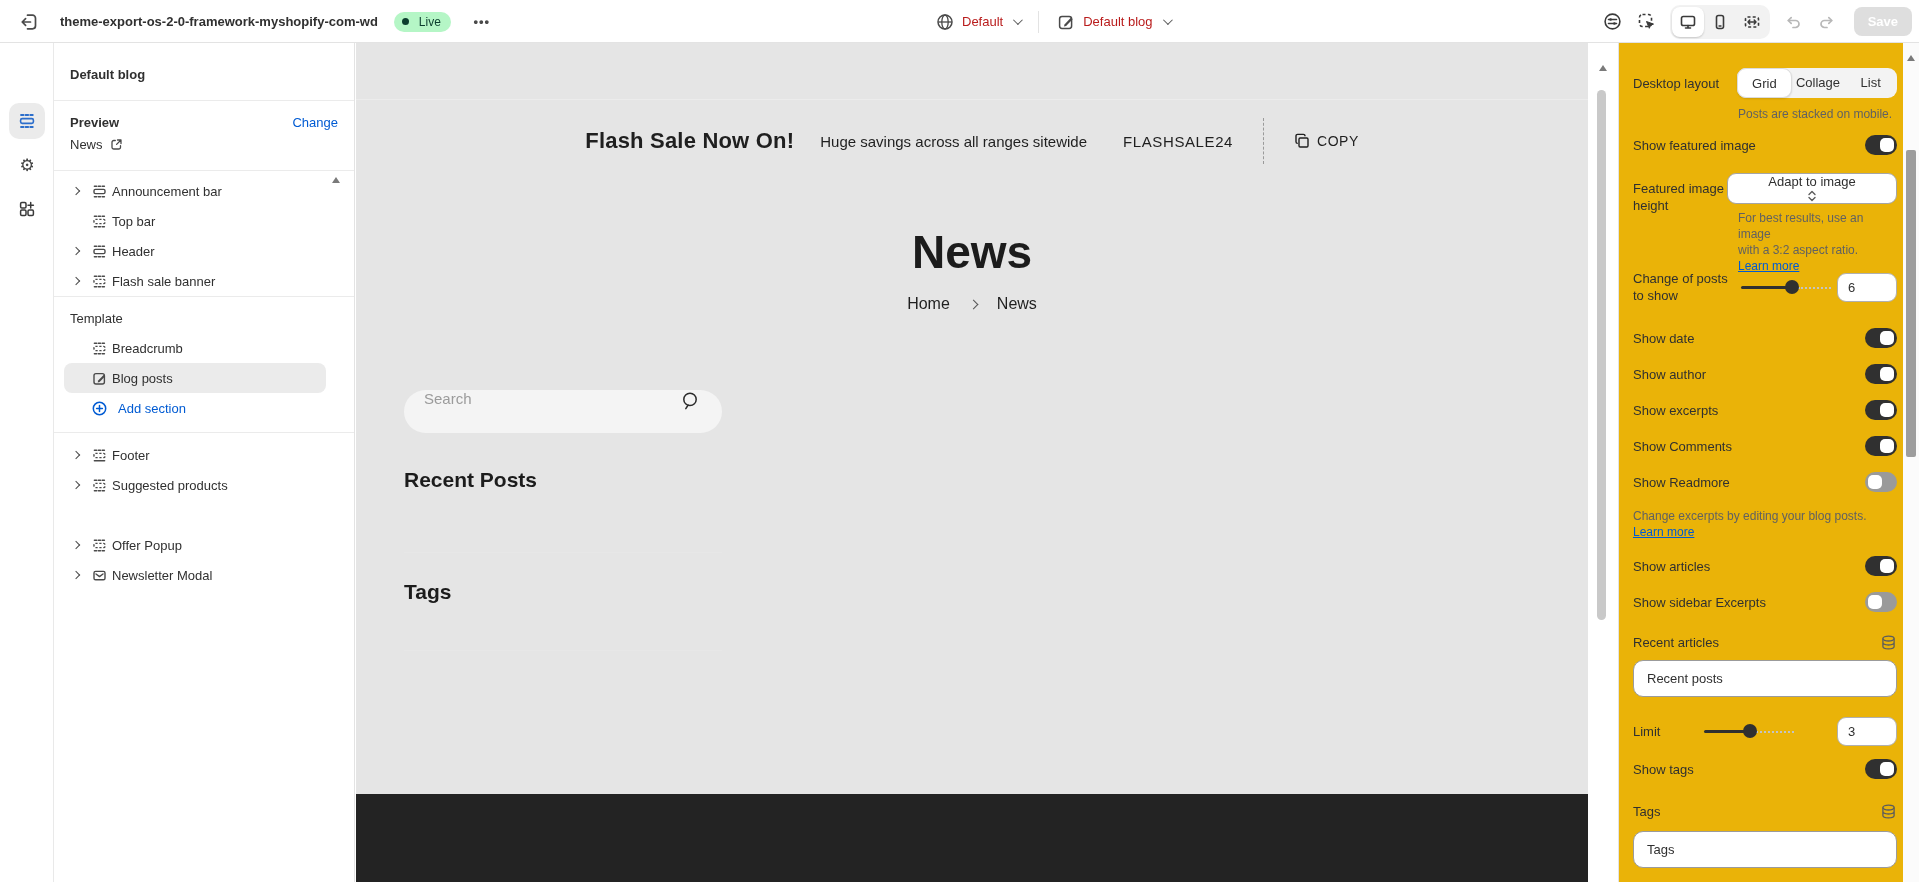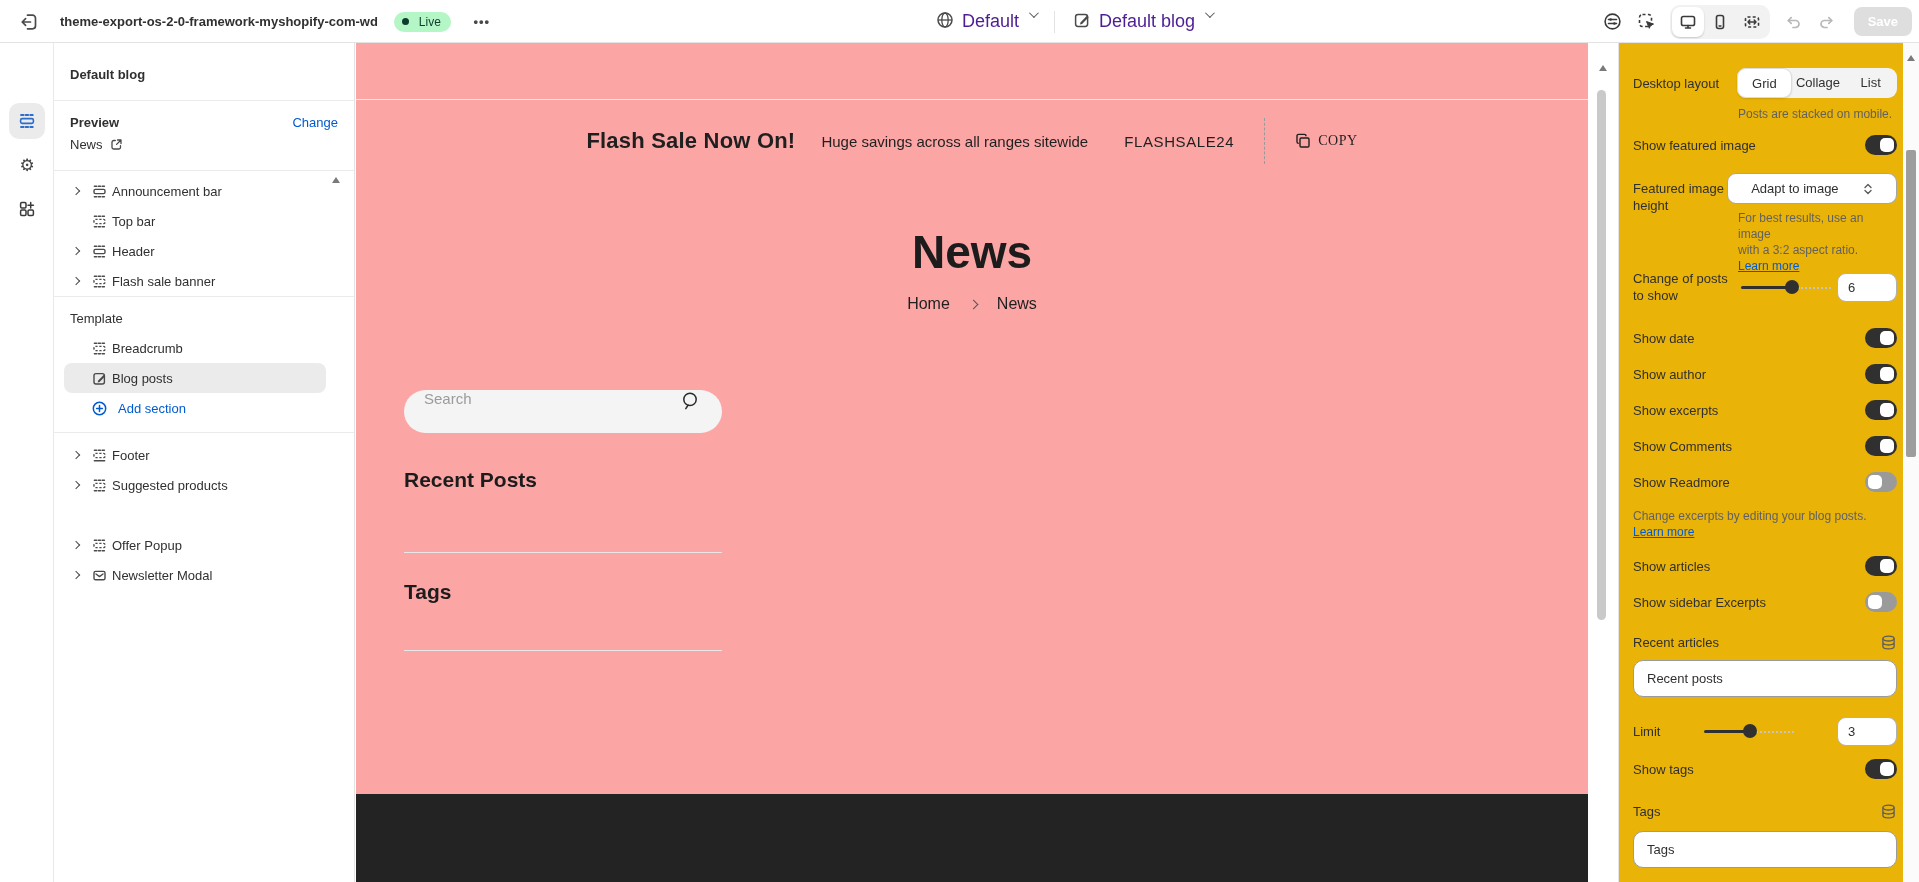--- a/index.html
+++ b/index.html
@@ -11,21 +11,21 @@
   .topbar { position:absolute; left:0; top:0; width:1919px; height:43px; background:#fff;
     border-bottom:1px solid #e3e3e3; }
   .tb-left { position:absolute; left:14px; top:0; height:43px; display:flex; align-items:center; gap:16px; }
   .iconbtn { width:30px; height:30px; border-radius:8px; display:flex; align-items:center; justify-content:center; cursor:pointer; }
   .tb-title { font-size:13px; font-weight:700; color:#303030; }
   .live-badge { display:flex; align-items:center; gap:10px; background:#b5f6c6; color:#0c3d2e;
     font-size:12px; font-weight:500; padding:3px 10px 3px 8px; border-radius:10px; }
   .live-dot { width:7px; height:7px; border-radius:50%; background:#0c3d2e; }
   .ellipsis { font-size:13px; letter-spacing:1px; color:#4a4a4a; font-weight:700; }
   .tb-center { position:absolute; left:928px; top:0; height:43px; display:flex; align-items:center; gap:10px; }
-  .tb-drop { display:flex; gap:8px; font-size:18px; color:#4c1d95; padding:5px 8px; border-radius:8px; cursor:pointer; }
+  .tb-drop { display:flex; align-items:center; gap:8px; font-size:13px; color:#b91c1c; padding:5px 8px; border-radius:8px; cursor:pointer; }
   .chev-down { width:7px; height:7px; border-right:1.6px solid #5c5c5c; border-bottom:1.6px solid #5c5c5c;
     transform:rotate(45deg) translateY(-2px); margin-left:2px; }
   .tb-sep { width:1px; height:22px; background:#e3e3e3; }
   .tb-right { position:absolute; right:7px; top:0; height:43px; display:flex; align-items:center; gap:4px; }
   .device-seg { display:flex; align-items:center; background:#f2f2f2; border-radius:10px; padding:2px; margin:0 4px; }
   .device-btn { width:32px; height:30px; display:flex; align-items:center; justify-content:center; border-radius:8px; cursor:pointer; }
   .device-btn.sel { background:#fff; box-shadow:0 1px 2px rgba(0,0,0,.18); }
   .savebtn { margin-left:8px; background:#dedede; color:#fff; border:none; font-size:13px; font-weight:600;
     padding:7px 14px; border-radius:8px; cursor:default; font-family:inherit; }
 
@@ -48,28 +48,28 @@
   .trow.sel { background:#ebebeb; }
   .chev-slot { width:24px; display:flex; justify-content:center; }
   .chev-right { width:6px; height:6px; border-right:1.5px solid #4a4a4a; border-bottom:1.5px solid #4a4a4a; transform:rotate(-45deg); }
   .ticon { width:22px; display:flex; justify-content:center; }
   .tlabel { font-size:13px; color:#303030; margin-left:2px; }
   .tlabel.blue { color:#005bd3;margin-left:8px; }
   .group-label { position:absolute; left:16px; font-size:13px; font-weight:400; }
   .mini-up { position:absolute; width:0; height:0; border-left:4px solid transparent; border-right:4px solid transparent; border-bottom:6px solid #7a7a7a; }
 
   
-  .preview { position:absolute; left:356px; top:43px; width:1232px; bottom:0; background:#fca5a5; overflow:hidden; }
+  .preview { position:absolute; left:356px; top:43px; width:1232px; bottom:0; background:#e5e5e5; overflow:hidden; }
   .pv-topline { position:absolute; left:0; right:0; top:56px; height:1px; background:#ececec; }
   .flashbar { position:absolute; left:0; right:0; top:68px; height:60px; display:flex; align-items:center; justify-content:center; gap:26px; color:#1f1f1f; }
   .flash-title { font-size:22px; font-weight:700; letter-spacing:.2px; }
   .flash-sub { font-size:15px; }
   .flash-code { font-size:15px; font-weight:500; letter-spacing:.6px; margin-left:10px; }
   .flash-vdiv { width:0; height:46px; border-left:1px dashed #9a9a9a; margin:0 4px; }
-  .flash-copy { display:flex; align-items:center; gap:7px; font-size:14px; letter-spacing:.5px; cursor:pointer;font-family:Liberation Serif, serif; }
+  .flash-copy { display:flex; align-items:center; gap:7px; font-size:14px; letter-spacing:.5px; cursor:pointer; }
   .pv-h1 { position:absolute; left:0; right:0; top:182px; text-align:center; font-size:46px; font-weight:700; color:#1c1c1c; }
   .pv-crumbs { position:absolute; left:0; right:0; top:252px; display:flex; justify-content:center; align-items:center; gap:20px; font-size:16px; color:#1f1f1f; }
   .crumb-sep { width:7px; height:7px; border-right:1.4px solid #555; border-bottom:1.4px solid #555; transform:rotate(-45deg); }
   .searchpill { position:absolute; left:48px; top:347px; width:318px; height:43px; background:#f4f4f4; border-radius:999px;
     display:flex; align-items:flex-start; padding:0 20px; }
   .searchpill input { flex:1; border:none; background:transparent; outline:none; font-size:15px; color:#333; font-family:inherit; }
   .searchpill input::placeholder { color:#9b9b9b; }
   .pv-h2 { position:absolute; left:48px; font-size:21px; font-weight:700; color:#1c1c1c; }
   .pv-div { position:absolute; left:48px; width:318px; height:1px; background:#e7e7e7; }
   .pv-footer { position:absolute; left:0; right:0; top:751px; bottom:0; background:#232323; }
@@ -88,21 +88,21 @@
   .seg { display:flex; align-items:center; background:#f3f3f3; border-radius:9px; height:30px; width:160px; }
   .seg-opt { flex:1; text-align:center; font-size:13px; color:#303030; height:30px; line-height:30px; cursor:pointer; border-radius:9px; }
   .seg-opt.sel { background:#fff; border:1px solid #dcdcdc; box-shadow:0 1px 2px rgba(0,0,0,.12); font-weight:400; }
   .toggle { width:32px; height:20px; border-radius:10px; position:relative; cursor:pointer; flex:0 0 auto; }
   .toggle.on { background:#303030; }
   .toggle.off { background:#9a9a9a; }
   .toggle .knob { position:absolute; top:3px; width:14px; height:14px; border-radius:5px; background:#fff; }
   .toggle.on .knob { right:3px; }
   .toggle.off .knob { left:3px; }
   .pselect { width:180px; height:31px; border:1px solid #a5a5a5; border-radius:9px; display:flex; align-items:center;
-    justify-content:space-between; padding:0 23px; font-size:13px; cursor:pointer; background:#fff; }
+    justify-content:space-between; padding:0 23px; font-size:13px; cursor:pointer; background:#fff;flex-direction:column; }
   .slider { position:relative; width:90px; height:14px; }
   .slider .fill { position:absolute; left:0; top:6px; height:3px; background:#303030; border-radius:2px; }
   .slider .dots { position:absolute; top:6.5px; height:0; border-top:2px dotted #c4c4c4; right:0; }
   .slider .knob { position:absolute; top:0; width:14px; height:14px; border-radius:50%; background:#303030; }
   .numinput { width:60px; height:29px; border:1px solid #b0b0b0; border-radius:9px; font-size:13px; color:#303030;
     padding:0 10px; font-family:inherit; outline:none; }
   .txtinput { position:absolute; left:14px; right:6px; height:37px; border:1px solid #9b9b9b; border-radius:10px;
     font-size:13px; color:#303030; padding:0 13px; font-family:inherit; outline:none; }
   .rowlabel-wide { font-size:13px; width:102px; line-height:17px; }
 

